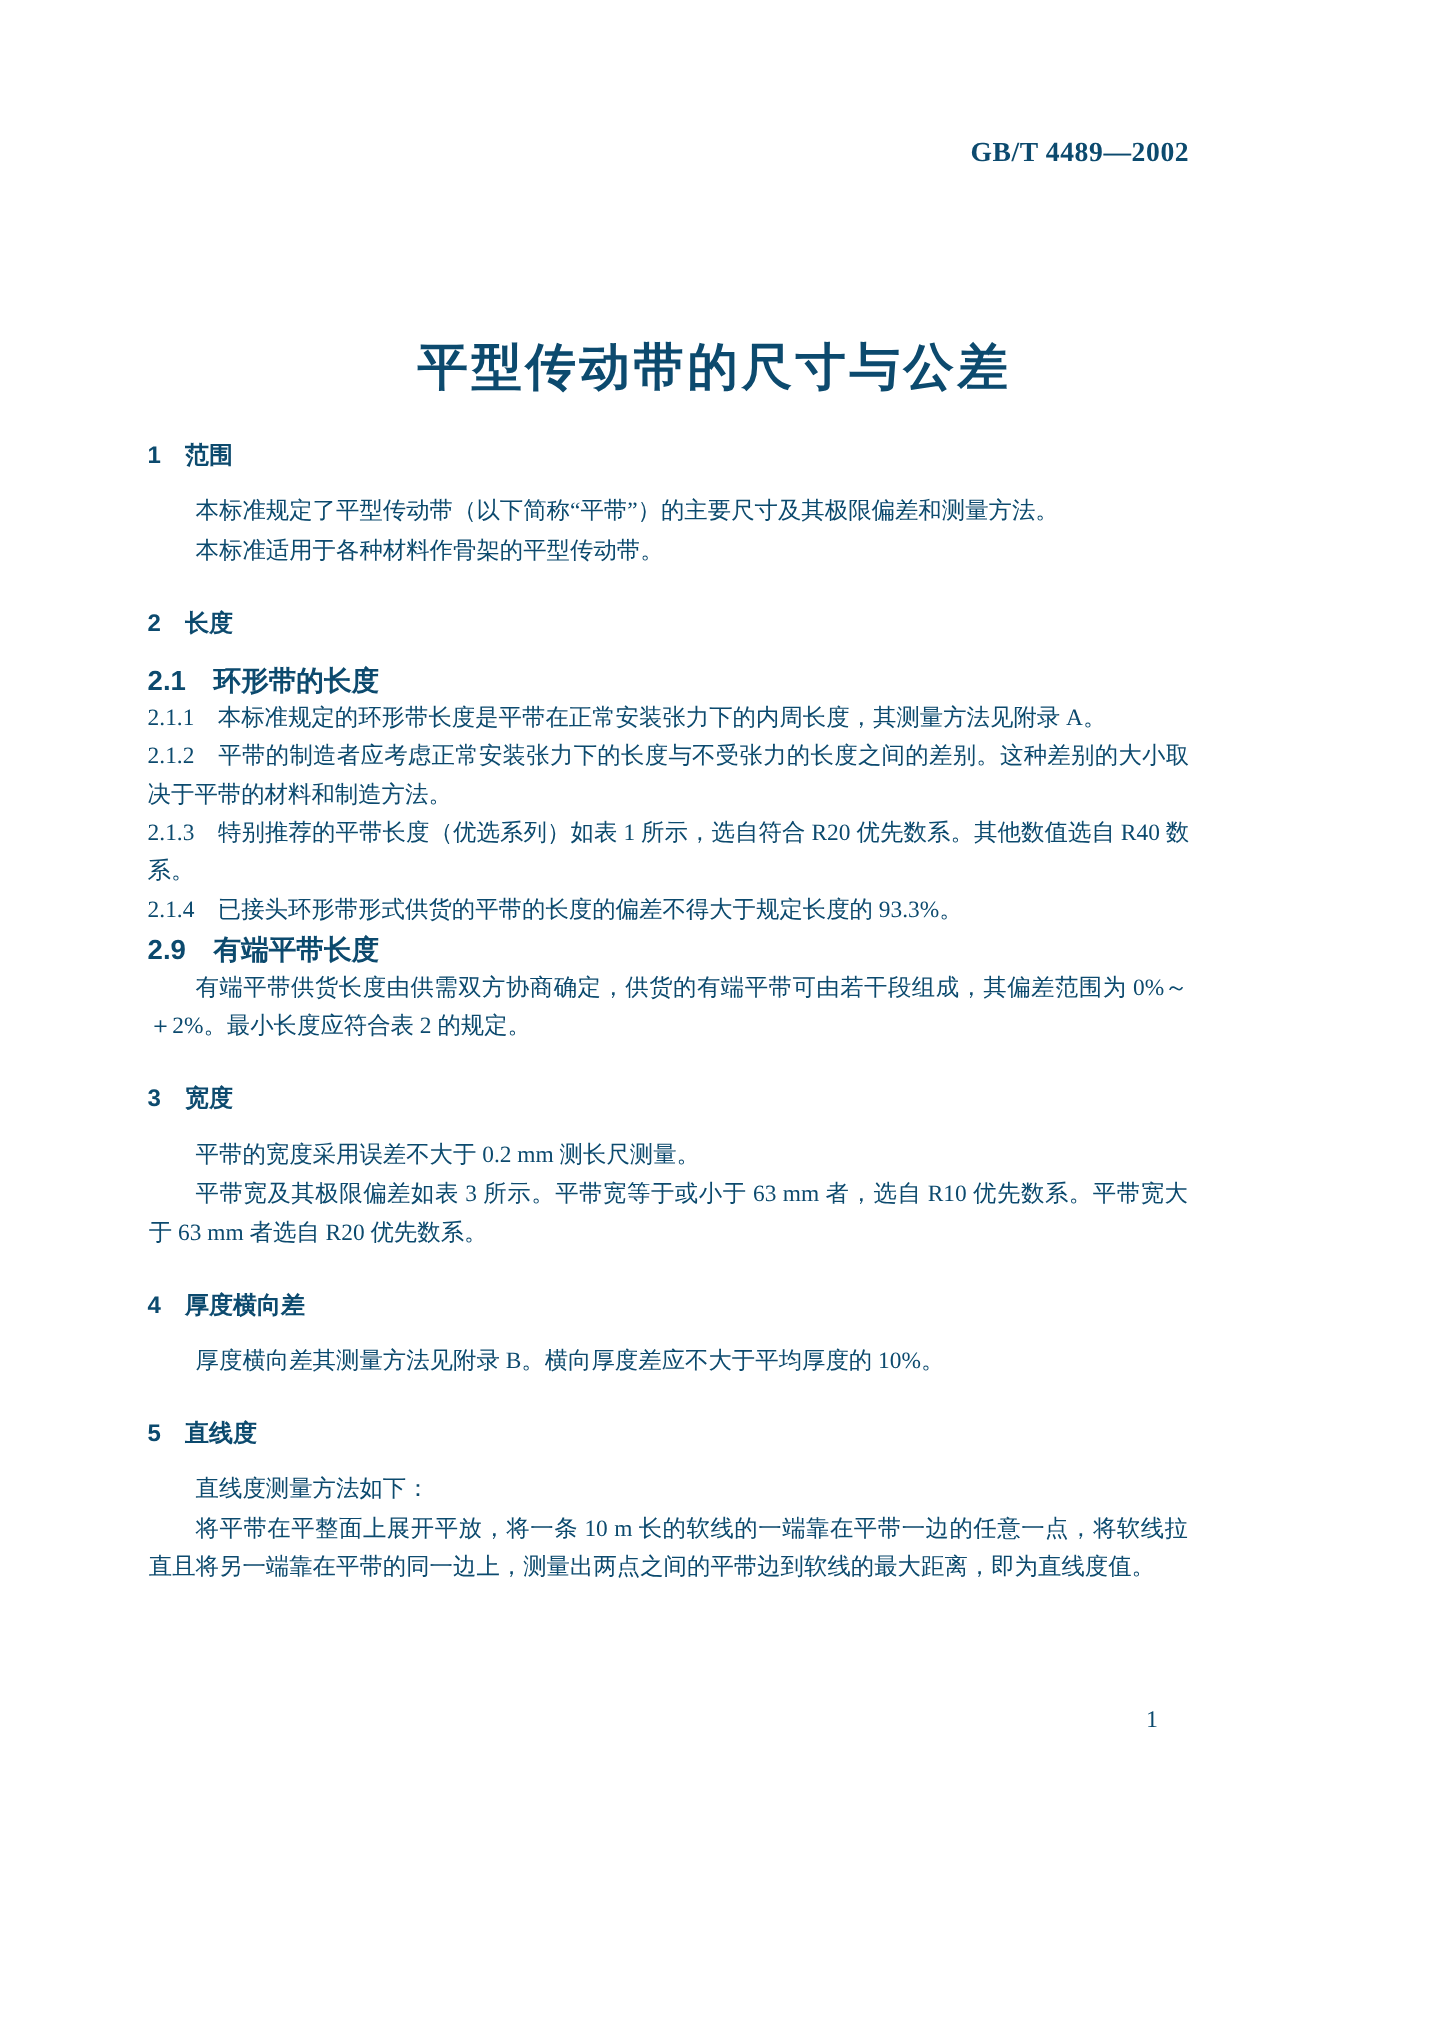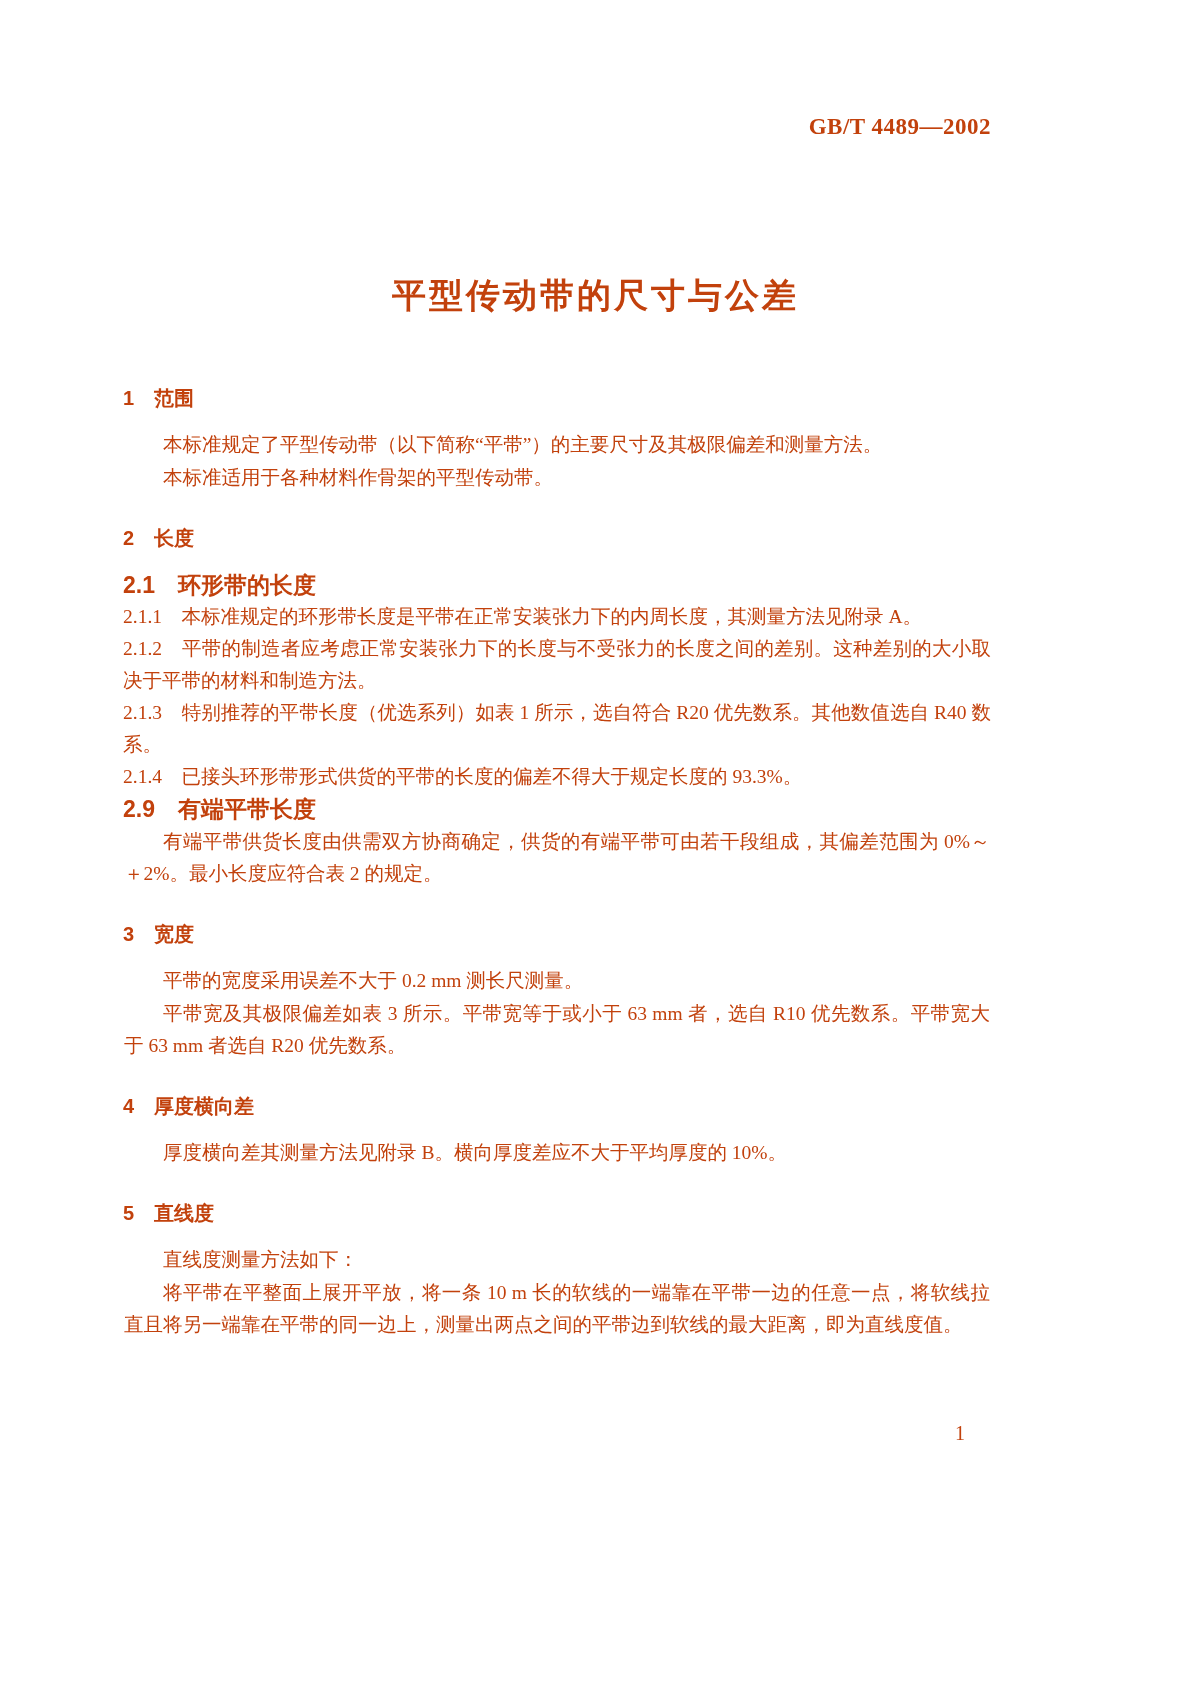--- a/index.html
+++ b/index.html
@@ -7,47 +7,47 @@
   html, body {
     margin: 0;
     padding: 0;
     background: #ffffff;
   }
   .page {
     position: relative;
     width: 1191px;
     height: 1684px;
     background: #ffffff;
-    color: #c2410c;
+    color: #0c4a6e;
     font-family: "Liberation Serif", "DejaVu Serif", serif;
     overflow: hidden;
   }
   .doc-number {
     position: absolute;
     top: 114px;
     right: 200px;
     font-size: 23px;
     font-weight: bold;
     letter-spacing: 0.5px;
     font-family: "Liberation Serif", "DejaVu Serif", serif;
   }
   .doc-title {
     position: absolute;
     top: 250px;
     left: 0;
     width: 100%;
     text-align: center;
-    font-size: 34px;
+    font-size: 42px;
     font-weight: bold;
     letter-spacing: 3px;
     font-family: "Liberation Sans", "DejaVu Sans", sans-serif;
   }
   .content {
     position: absolute;
-    top: 382px;
+    top: 364px;
     left: 123px;
     width: 868px;
     font-size: 19.5px;
     line-height: 32px;
     text-align: justify;
   }
   .content .section-heading {
     font-family: "Liberation Sans", "DejaVu Sans", sans-serif;
     font-weight: bold;
     font-size: 20px;

